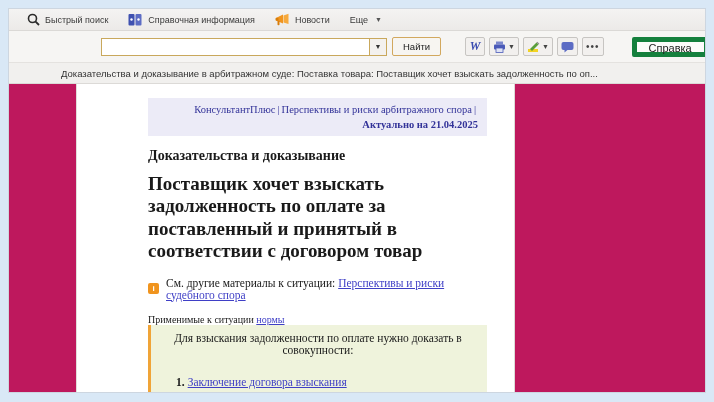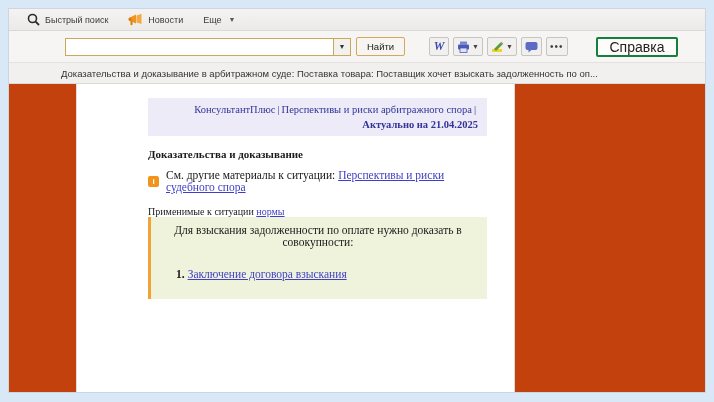--- a/index.html
+++ b/index.html
@@ -23,21 +23,21 @@
   .tb-item {
     display: flex; align-items: center; gap: 5px; padding: 2px 8px;
     font-size: 9px; color: #3a3a3a; cursor: default; white-space: nowrap;
   }
   .tb-item .caret { font-size: 7px; color: #555; margin-left: 2px; }
   .icon { display: inline-flex; align-items: center; justify-content: center; }
 
   
   .toolbar-search {
     height: 32px; flex: 0 0 32px; display: flex; align-items: center;
-    background: #f6f5f3; padding-left: 56px; border-bottom: 1px solid #e4e2df;
+    background: #f6f5f3; padding-left: 92px; border-bottom: 1px solid #e4e2df;
   }
   .search-combo { display: flex; height: 18px; }
   .search-input {
     width: 268px; height: 18px; border: 1px solid #c9a85c; border-right: none;
     background: #fff; font-size: 10px; padding: 0 4px; outline: none;
     font-family: "Liberation Sans", sans-serif;
   }
   .combo-arrow {
     width: 18px; height: 18px; border: 1px solid #c9a85c; background: #f3f1ee;
     display: flex; align-items: center; justify-content: center; font-size: 7px; color: #333;
@@ -50,49 +50,49 @@
   }
   .tool-group { display: flex; align-items: center; gap: 4px; margin-left: 24px; }
   .tool-btn {
     height: 19px; min-width: 20px; padding: 0 3px; display: flex; align-items: center; justify-content: center;
     background: #f2f0ee; border: 1px solid #c7c5c2; border-radius: 2px; cursor: pointer; gap: 2px;
   }
   .tool-btn .caret { font-size: 7px; color: #444; }
   .w-glyph { font-family: "Liberation Serif", serif; font-weight: bold; font-style: italic; font-size: 12px; color: #3b4db0; }
   .dots-glyph { font-size: 10px; color: #444; letter-spacing: 1px; line-height: 6px; }
   .btn-help {
-    margin-left: 28px; height: 20px; padding: 0 12px; font-size: 14px; color: #222;
-    background: #fdfcfa; border: 2px solid #15803d; border-radius: 2px; cursor: pointer;
+    margin-left: 28px; height: 20px; padding: 0 12px; font-size: 11px; color: #222;
+    background: #fdfcfa; border: 5px solid #15803d; border-radius: 2px; cursor: pointer;
     font-family: "Liberation Sans", sans-serif;
   }
 
   
   .breadcrumb-bar {
     height: 21px; flex: 0 0 21px; background: #f1f0ee; border-bottom: 1px solid #dcdad7;
     display: flex; align-items: center; padding-left: 52px;
     font-size: 9.5px; color: #333;
   }
 
   
-  .content-region { flex: 1; background: #c2410c; display: flex; overflow: hidden; }
+  .content-region { flex: 1; background: #be185d; display: flex; overflow: hidden; }
   .doc-panel {
     margin-left: 67px; width: 439px; background: #ffffff;
     border-left: 1px solid #e0deda; border-right: 1px solid #dcdad7;
     padding: 14px 27px 0 71px; overflow: hidden;
     font-family: "Liberation Serif", serif; color: #1a1a1a;
   }
 
   .doc-header {
     background: #ecebf7; padding: 4px 9px; font-size: 10.5px; line-height: 1.45;
     color: #333399; text-align: right; margin-bottom: 12px;
   }
   .doc-header .hdr-sep { padding: 0 2px; }
   .doc-header .hdr-bold { font-weight: bold; }
 
-  .section-title { font-size: 11px; font-weight: bold; margin-bottom: 9px; }
+  .section-title { font-size: 14px; font-weight: bold; margin-bottom: 9px; }
 
   .main-heading { font-size: 19px; font-weight: bold; line-height: 1.16; margin-bottom: 15px; width: 330px; }
 
   a.doclink { color: #3f3fc6; text-decoration: underline; cursor: pointer; }
 
   .see-also { font-size: 11.5px; display: flex; align-items: center; gap: 7px; margin-bottom: 13px; }
   .info-badge {
     width: 11px; height: 11px; background: #f0941e; border-radius: 2px; flex: 0 0 11px;
     color: #fff; font-size: 8px; font-weight: bold; display: flex; align-items: center; justify-content: center;
     font-family: "Liberation Sans", sans-serif;
@@ -118,20 +118,31 @@
 
     <div class="toolbar-main">
       <div class="tb-item">
         <span class="icon">
           <svg width="13" height="13" viewBox="0 0 13 13">
               <circle cx="5.5" cy="5.5" r="4" fill="none" stroke="#2b2b2b" stroke-width="1.6"></circle>
               <line x1="8.6" y1="8.6" x2="12" y2="12" stroke="#2b2b2b" stroke-width="1.8"></line>
             </svg>
         </span>
         <span>Быстрый поиск</span>
+      </div>
+      <div class="tb-item">
+        <span class="icon">
+          <svg width="15" height="13" viewBox="0 0 15 13">
+              <rect x="0.5" y="1" width="6" height="11.5" rx="1" fill="#3f51b0"></rect>
+              <rect x="7.5" y="1" width="6" height="11.5" rx="1" fill="#5c6cc4"></rect>
+              <circle cx="3.5" cy="6.5" r="1.2" fill="#ffffff"></circle>
+              <circle cx="10.5" cy="6.5" r="1.2" fill="#ffffff"></circle>
+            </svg>
+        </span>
+        <span>Справочная информация</span>
       </div>
       <div class="tb-item">
         <span class="icon">
           <svg width="15" height="13" viewBox="0 0 15 13">
               <polygon points="1,5 8,1.5 8,10.5 1,7.5" fill="#f0941e"></polygon>
               <rect x="0.5" y="4.8" width="3" height="3" rx="1" fill="#d87d0a"></rect>
               <path d="M8.5 2.5 L13.5 0.8 L13.5 11 L8.5 9.5 Z" fill="#f6a93c"></path>
               <rect x="2.5" y="7.8" width="2" height="4.5" rx="0.8" fill="#d87d0a"></rect>
             </svg>
         </span>
@@ -196,20 +207,21 @@
 
     <div class="content-region">
       <div class="doc-panel">
 
         <div class="doc-header">
           <span>КонсультантПлюс</span><span class="hdr-sep">|</span><span>Перспективы и риски арбитражного спора</span><span class="hdr-sep">|</span><span class="hdr-bold">Актуально на 21.04.2025</span>
         </div>
 
         <div class="section-title">Доказательства и доказывание</div>
 
+        <div class="main-heading">Поставщик хочет взыскать задолженность по оплате за поставленный и принятый в соответствии с договором товар</div>
 
         <div class="see-also">
           <span class="info-badge">i</span>
           <span><span>См. другие материалы к ситуации: </span><a class="doclink">Перспективы и риски судебного спора</a></span>
         </div>
 
         <div class="norms-line">
           <span>Применимые к ситуации </span><a class="doclink">нормы</a>
         </div>
 

